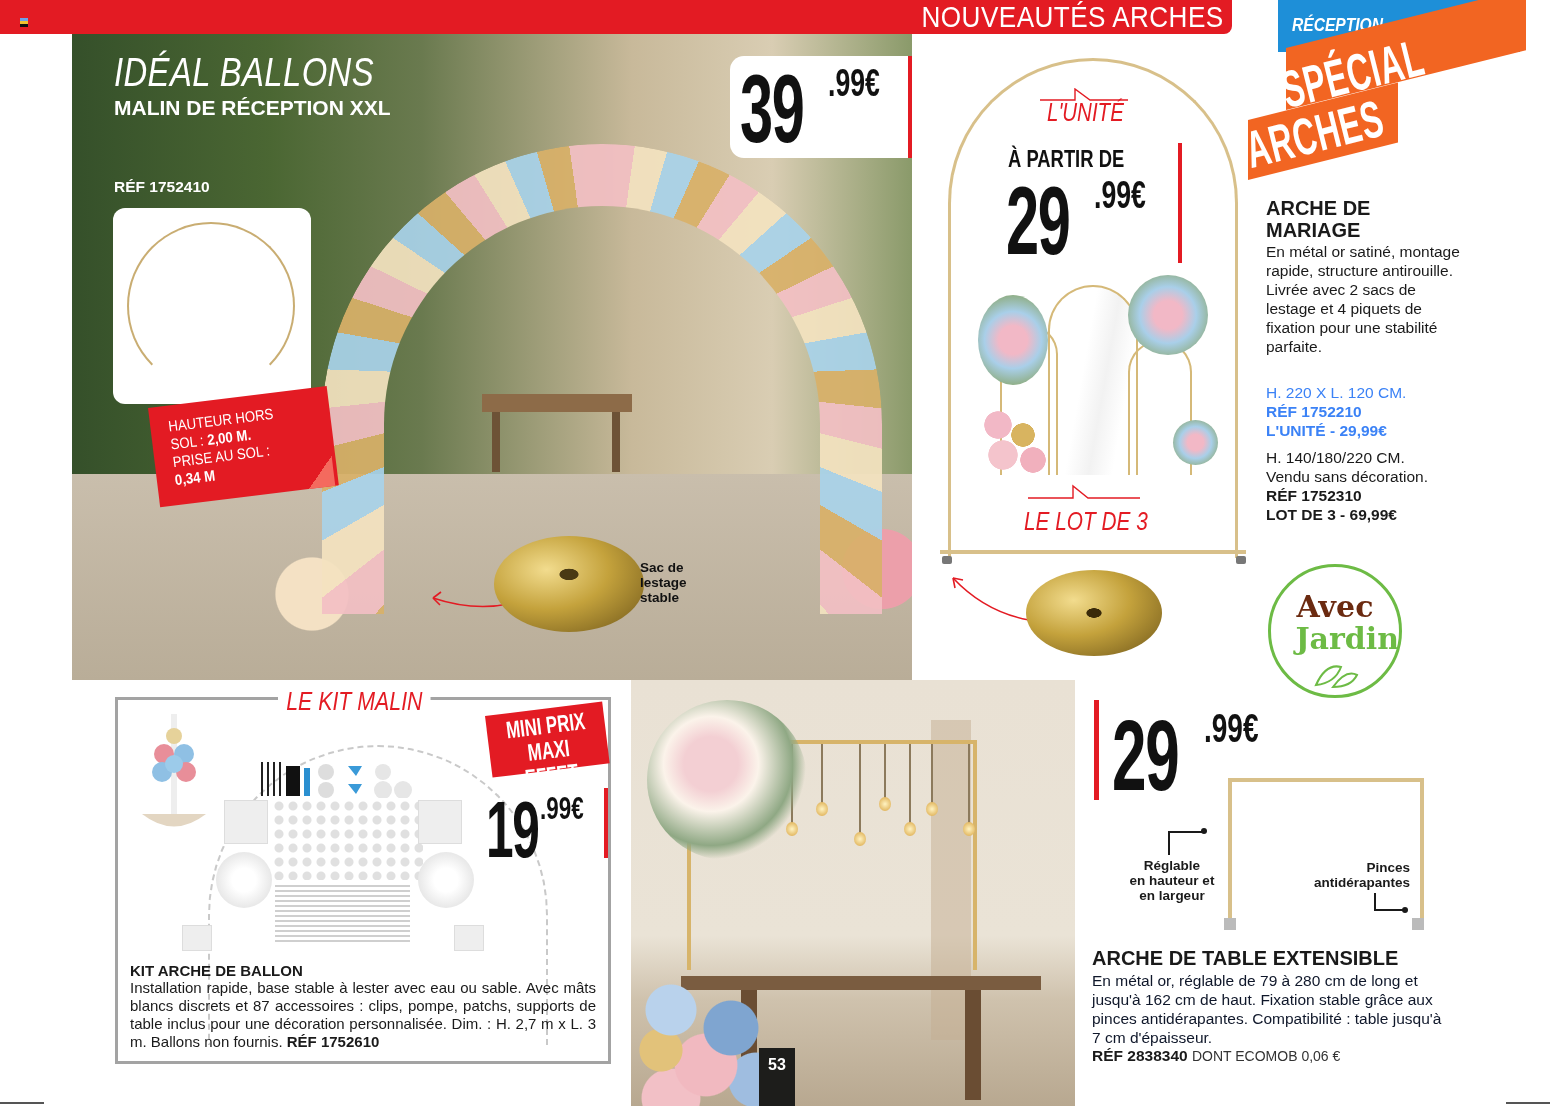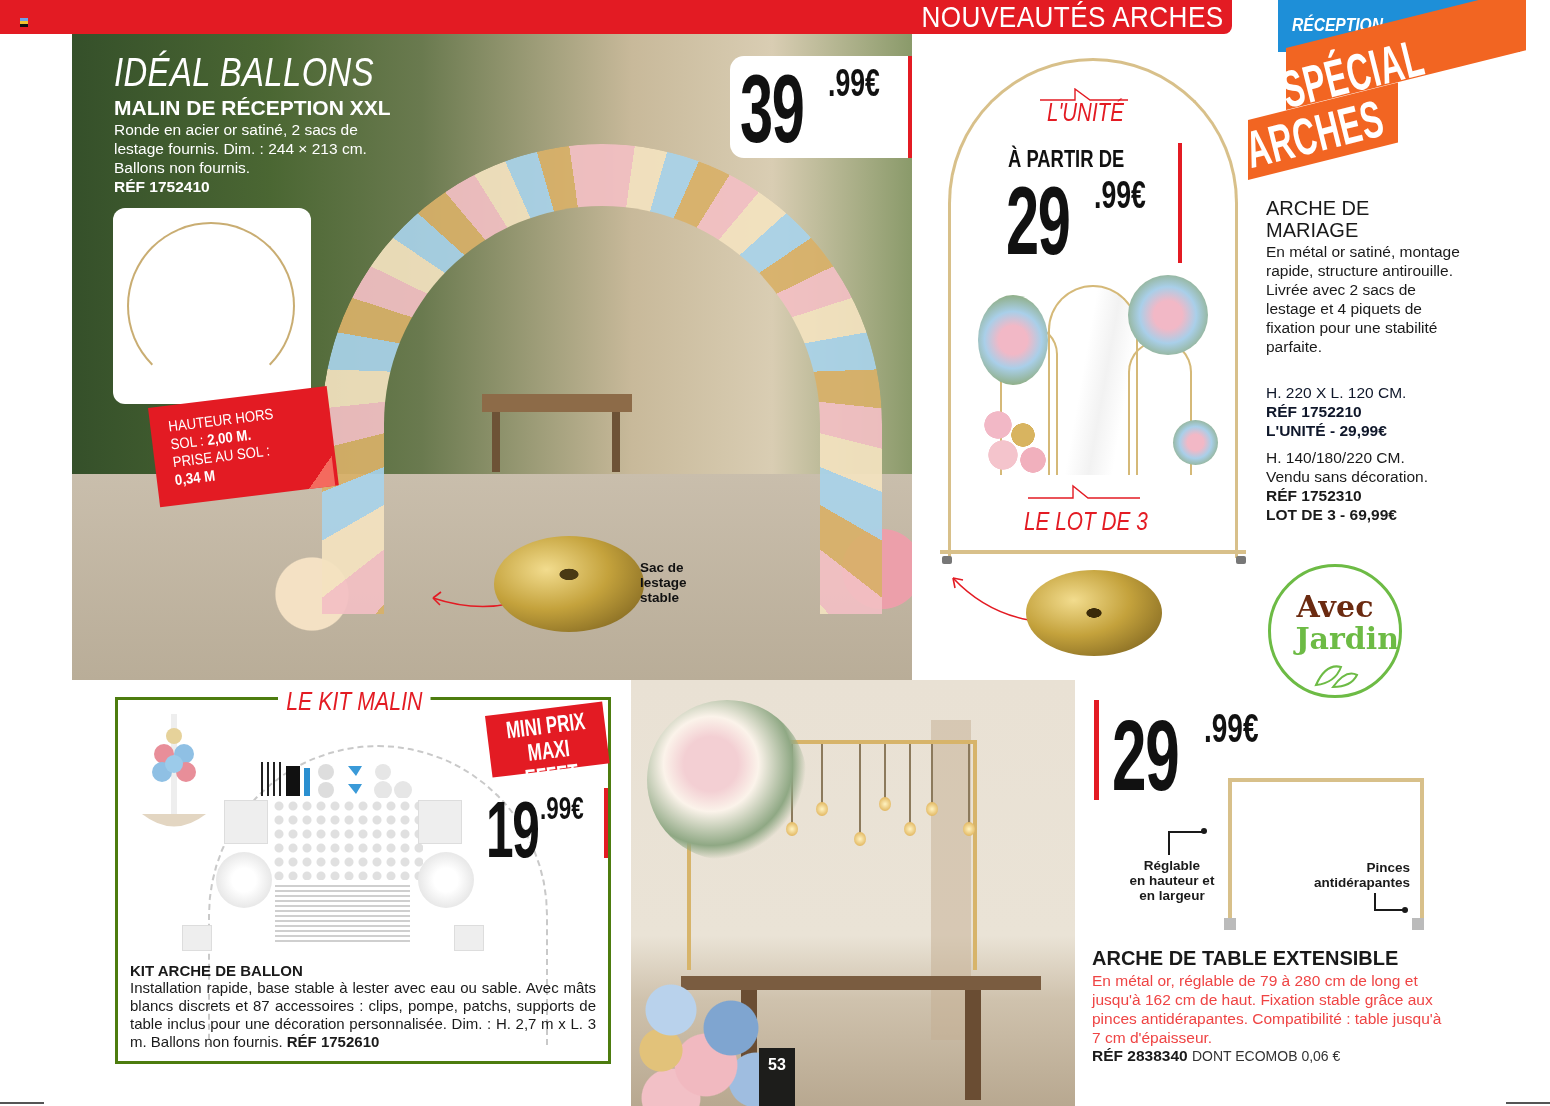--- a/index.html
+++ b/index.html
@@ -75,34 +75,34 @@
   .flowers { position: absolute; border-radius: 50%; background: radial-gradient(circle, #f2b8c6 25%, #a9cfe9 50%, #8fae85 80%, transparent 85%); }
 
   .sandbag2 { left: 1026px; top: 570px; width: 136px; height: 86px; border-radius: 50%;
     background: radial-gradient(ellipse 8px 5px at 50% 50%, #3a2a0a 90%, transparent 100%), radial-gradient(ellipse at 35% 35%, #f2dc8e, #c4a23c 45%, #6d5519 100%); }
   .arrow-red2 { left: 945px; top: 570px; width: 85px; height: 55px; }
   .special-stripe { left: 1286px; top: 48px; width: 240px; height: 62px; background: #f26522; transform: skewY(-14deg); transform-origin: left bottom; }
   .special-stripe2 { left: 1248px; top: 120px; width: 150px; height: 60px; background: #f26522; transform: skewY(-14deg); transform-origin: left bottom; }
   .special-text1 { left: 1290px; top: 60px; color: #fff; font-size: 52px; font-weight: bold; transform: rotate(-14deg) scaleX(0.62); transform-origin: left bottom; letter-spacing: 1px; }
   .special-text2 { left: 1254px; top: 120px; color: #fff; font-size: 52px; font-weight: bold; transform: rotate(-14deg) scaleX(0.62); transform-origin: left bottom; letter-spacing: 1px; }
 
-  .mariage-title { left: 1266px; top: 197px; color: #1a1a1a; font-size: 20px; font-weight: normal; line-height: 22px; }
+  .mariage-title { left: 1266px; top: 197px; color: #1a1a1a; font-size: 20px; font-weight: bold; line-height: 22px; }
   .mariage-desc { left: 1266px; top: 242px; width: 200px; font-size: 15.5px; line-height: 19px; color: #1a1a1a; }
-  .mariage-spec { left: 1266px; top: 383px; width: 200px; font-size: 15.5px; line-height: 19px; color: #0f172a; }
+  .mariage-spec { left: 1266px; top: 383px; width: 200px; font-size: 15.5px; line-height: 19px; color: #3b82f6; }
   .mariage-spec2 { left: 1266px; top: 448px; width: 200px; font-size: 15.5px; line-height: 19px; color: #1a1a1a; }
   .light { font-weight: normal; }
   .bold { font-weight: bold; }
 
   .terre-jardin-logo { left: 1268px; top: 564px; width: 134px; height: 134px; border: 3px solid #6dbb45; border-radius: 50%; background: #fff; }
   .tj-terre { left: 0; top: 22px; width: 100%; text-align: center; font-family: "DejaVu Serif", serif; font-size: 30px; color: #6b2a10; font-weight: bold; }
   .tj-jardin { left: 0; top: 54px; width: 100%; text-align: right; font-family: "DejaVu Serif", serif; font-size: 30px; color: #6dbb45; font-weight: bold; }
   .tj-leaf { left: 40px; top: 92px; width: 50px; height: 30px; }
 
   
-  .kit-box { left: 115px; top: 697px; width: 496px; height: 367px; border: 3px solid #4d7c0f; padding-left: 44px; }
+  .kit-box { left: 115px; top: 697px; width: 496px; height: 367px; border: 3px solid #a3a3a3; padding-left: 44px; }
   .kit-header { left: 160px; top: -14px; background: #fff; padding: 0 10px; color: #e31b23; font-size: 26px; font-style: italic; transform: scaleX(0.82); transform-origin: left; }
   .kit-tree { left: 20px; top: 14px; width: 72px; height: 118px; }
   .kit-arch { left: 90px; top: 45px; width: 340px; height: 300px; border: 2px dashed #c9c9c9; border-radius: 170px 170px 0 0; border-bottom: none; }
   .kit-grid { left: 155px; top: 100px; width: 150px; height: 80px;
     background: radial-gradient(circle at 6px 6px, #e0e0e0 4px, transparent 5px) 0 0 / 14px 14px; }
   .kit-stripes { left: 157px; top: 185px; width: 135px; height: 60px;
     background: repeating-linear-gradient(180deg, #cfcfcf 0 2px, #fff 2px 5px); }
   .kit-tools { left: 140px; top: 58px; width: 180px; height: 40px; }
   .kit-base { position: absolute; width: 56px; height: 56px; border-radius: 50%; background: radial-gradient(circle, #fff 30%, #e8e8e8 70%); }
   .kit-square { position: absolute; width: 44px; height: 44px; background: #eee; border: 1px solid #ddd; }
@@ -140,21 +140,21 @@
   .table-price-bar { left: 1094px; top: 700px; width: 5px; height: 100px; background: #e31b23; }
   .table-arch { left: 1228px; top: 778px; width: 196px; height: 150px; border: 4px solid #d8c08a; border-bottom: none; }
   .table-clamp1 { left: 1224px; top: 918px; width: 12px; height: 12px; background: #bbb; }
   .table-clamp2 { left: 1412px; top: 918px; width: 12px; height: 12px; background: #bbb; }
   .callout { border-color: #1a1a1a; border-style: solid; }
   .callout-dot { position: absolute; width: 6px; height: 6px; border-radius: 50%; background: #1a1a1a; }
   .callout-adjust { left: 1117px; top: 858px; width: 110px; font-size: 13.5px; font-weight: bold; text-align: center; line-height: 15px; color: #1a1a1a; }
   .callout-clamp { left: 1290px; top: 860px; width: 120px; font-size: 13.5px; font-weight: bold; text-align: right; line-height: 15px; color: #1a1a1a; }
 
   .table-title { left: 1092px; top: 947px; font-size: 20px; font-weight: bold; color: #1a1a1a; }
-  .table-desc { left: 1092px; top: 971px; width: 350px; font-size: 15.5px; line-height: 19px; color: #ef4444; }
+  .table-desc { left: 1092px; top: 971px; width: 350px; font-size: 15.5px; line-height: 19px; color: #0f172a; }
   .table-ref { left: 1092px; top: 1047px; font-size: 15.5px; color: #1a1a1a; }
   .table-ref .bold { font-weight: bold; }
   .table-ref .eco { font-weight: normal; color: #333; font-size: 14px; }
 
   .corner-line-l { left: 0; top: 1102px; width: 44px; height: 2px; background: #555; }
   .corner-line-r { left: 1506px; top: 1102px; width: 44px; height: 2px; background: #555; }
 </style>
 </head>
 <body>
 
@@ -171,21 +171,20 @@
 </div>
 
 <div class="abs hero">
   <div class="abs balloon-arch"></div>
   <div class="abs table-shape"></div>
   <div class="abs table-leg1"></div>
   <div class="abs table-leg2"></div>
 
   <div class="abs hero-title">IDÉAL BALLONS</div>
   <div class="abs hero-subtitle">MALIN DE RÉCEPTION XXL</div>
-  <div class="abs hero-desc">Ronde en acier or satiné, 2 sacs de lestage fournis. Dim. : 244 × 213 cm. Ballons non fournis.</div>
   <div class="abs hero-ref">RÉF 1752410</div>
 
   <div class="abs arch-thumb">
     <div class="abs arch-thumb-ring"></div>
   </div>
 
   <div class="abs height-badge">
     <div>HAUTEUR HORS</div>
     <div><span>SOL : </span><b>2,00 M.</b></div>
     <div>PRISE AU SOL :</div>

